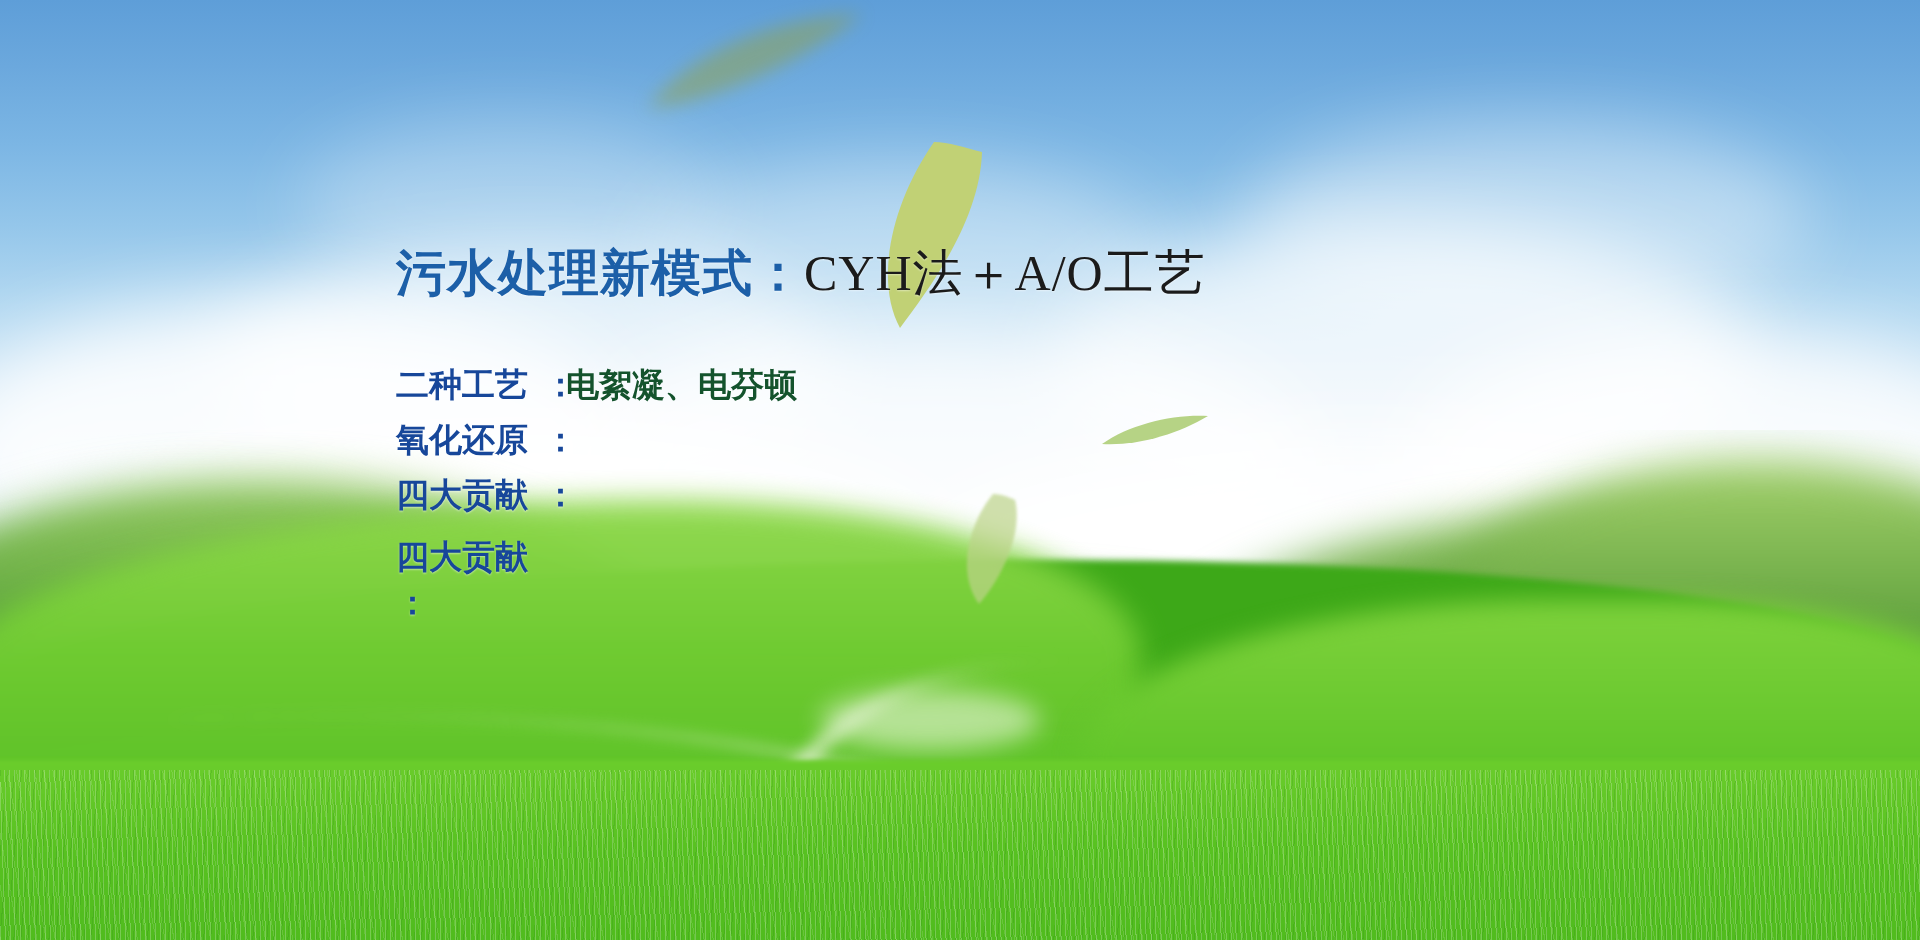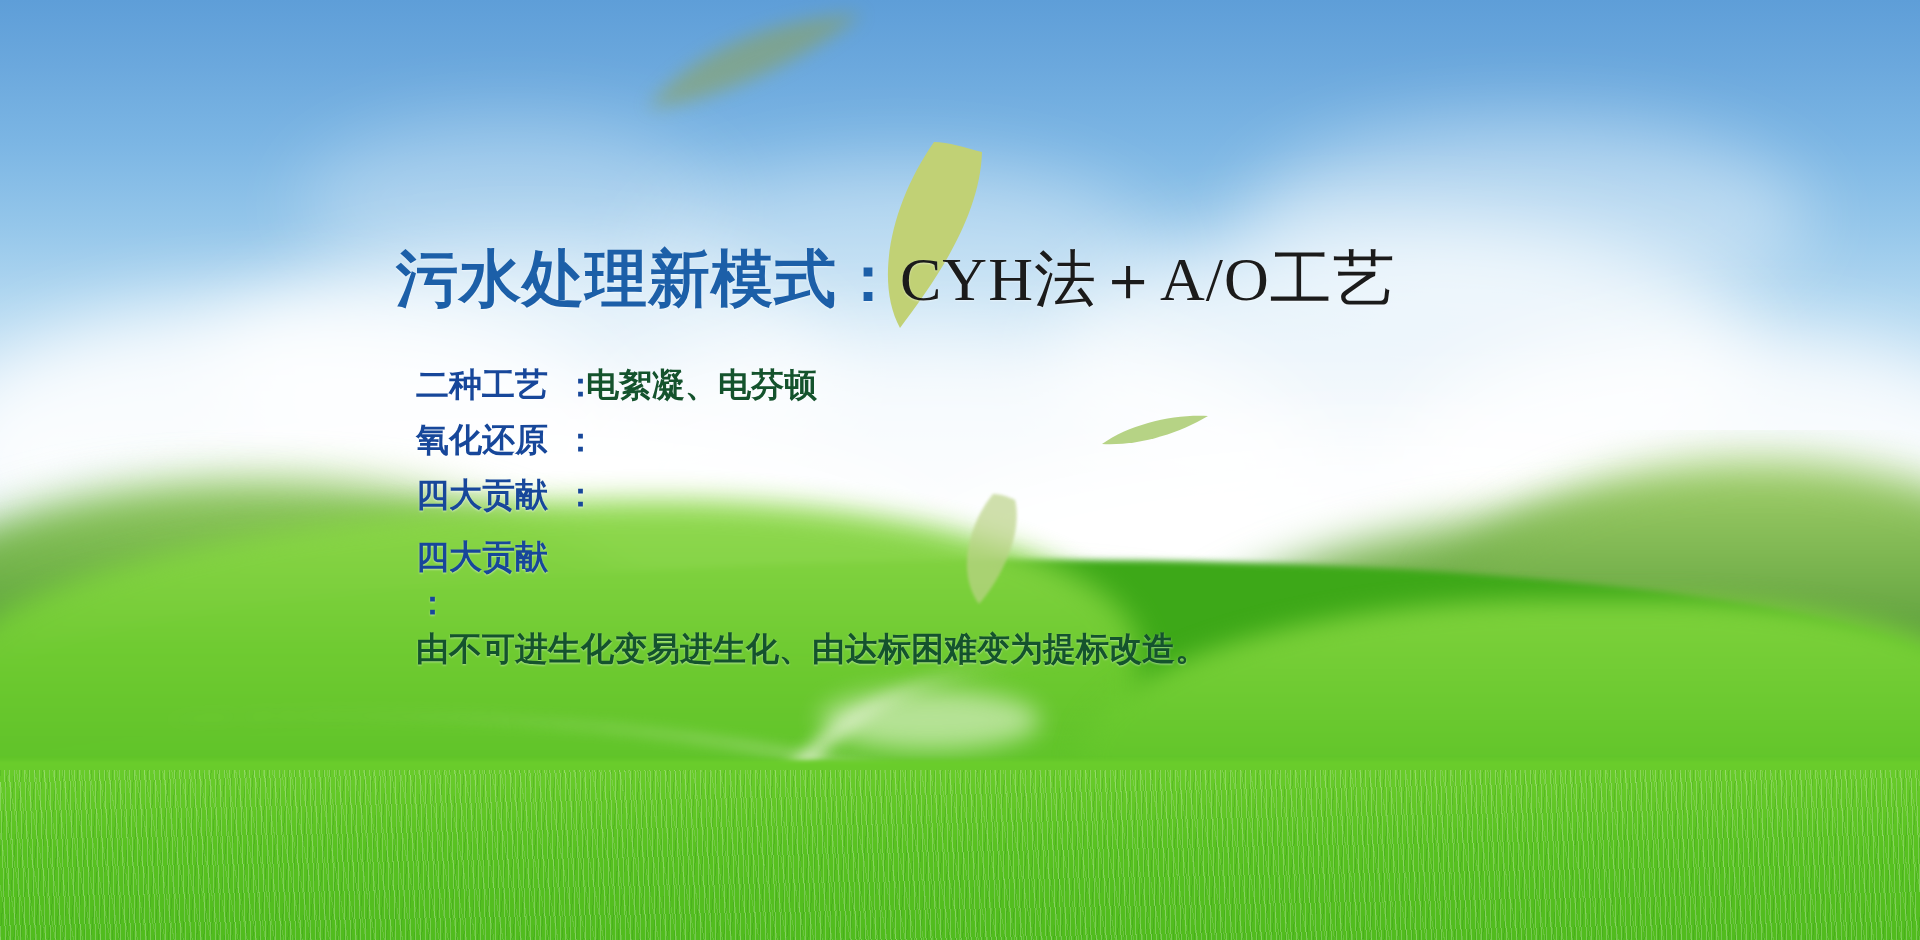--- a/index.html
+++ b/index.html
@@ -132,37 +132,37 @@
 
   
   .leaf{position:absolute;pointer-events:none;}
   .leaf svg{display:block;overflow:visible;}
 
   
   .content{position:absolute;left:0;top:0;width:1920px;height:940px;}
 
   .title{
     position:absolute;left:396px;top:248px;
-    font-size:62px;line-height:1;white-space:nowrap;
+    font-size:50px;line-height:1;white-space:nowrap;
     letter-spacing:1px;
   }
   .title .t-blue{
     color:#1c5fa8;
     font-family:"Liberation Serif","DejaVu Serif",serif;
     font-weight:bold;
     text-shadow:0 1px 2px rgba(255,255,255,.55);
   }
   .title .t-black{
     color:#1b1b1b;
     font-family:"Liberation Serif","DejaVu Serif",serif;
     font-weight:normal;
     text-shadow:0 1px 2px rgba(255,255,255,.45);
   }
 
-  .bullets{position:absolute;left:416px;top:362px;width:1100px;}
+  .bullets{position:absolute;left:396px;top:362px;width:1100px;}
   .brow{
     display:flex;align-items:flex-start;
     margin-bottom:9px;
     font-size:33px;line-height:46px;
     font-weight:bold;
     font-family:"Liberation Serif","DejaVu Serif",serif;
   }
   .blabel{
     flex:0 0 auto;width:148px;
     color:#17479a;
@@ -265,19 +265,18 @@
 
       <div class="brow">
         <span class="blabel">四大贡献</span>
         <span class="bcolon">：</span>
       </div>
 
       <div class="brow gap">
         <span class="blabel">四大贡献</span>
         <span class="bcolon">：</span>
         <span class="btext">
-          <span class="l2">由不可进生化变易进生化、由达标困难变为提标改造。</span>
         </span>
       </div>
 
     </div>
   </div>
 </div>
 
 </body></html>

